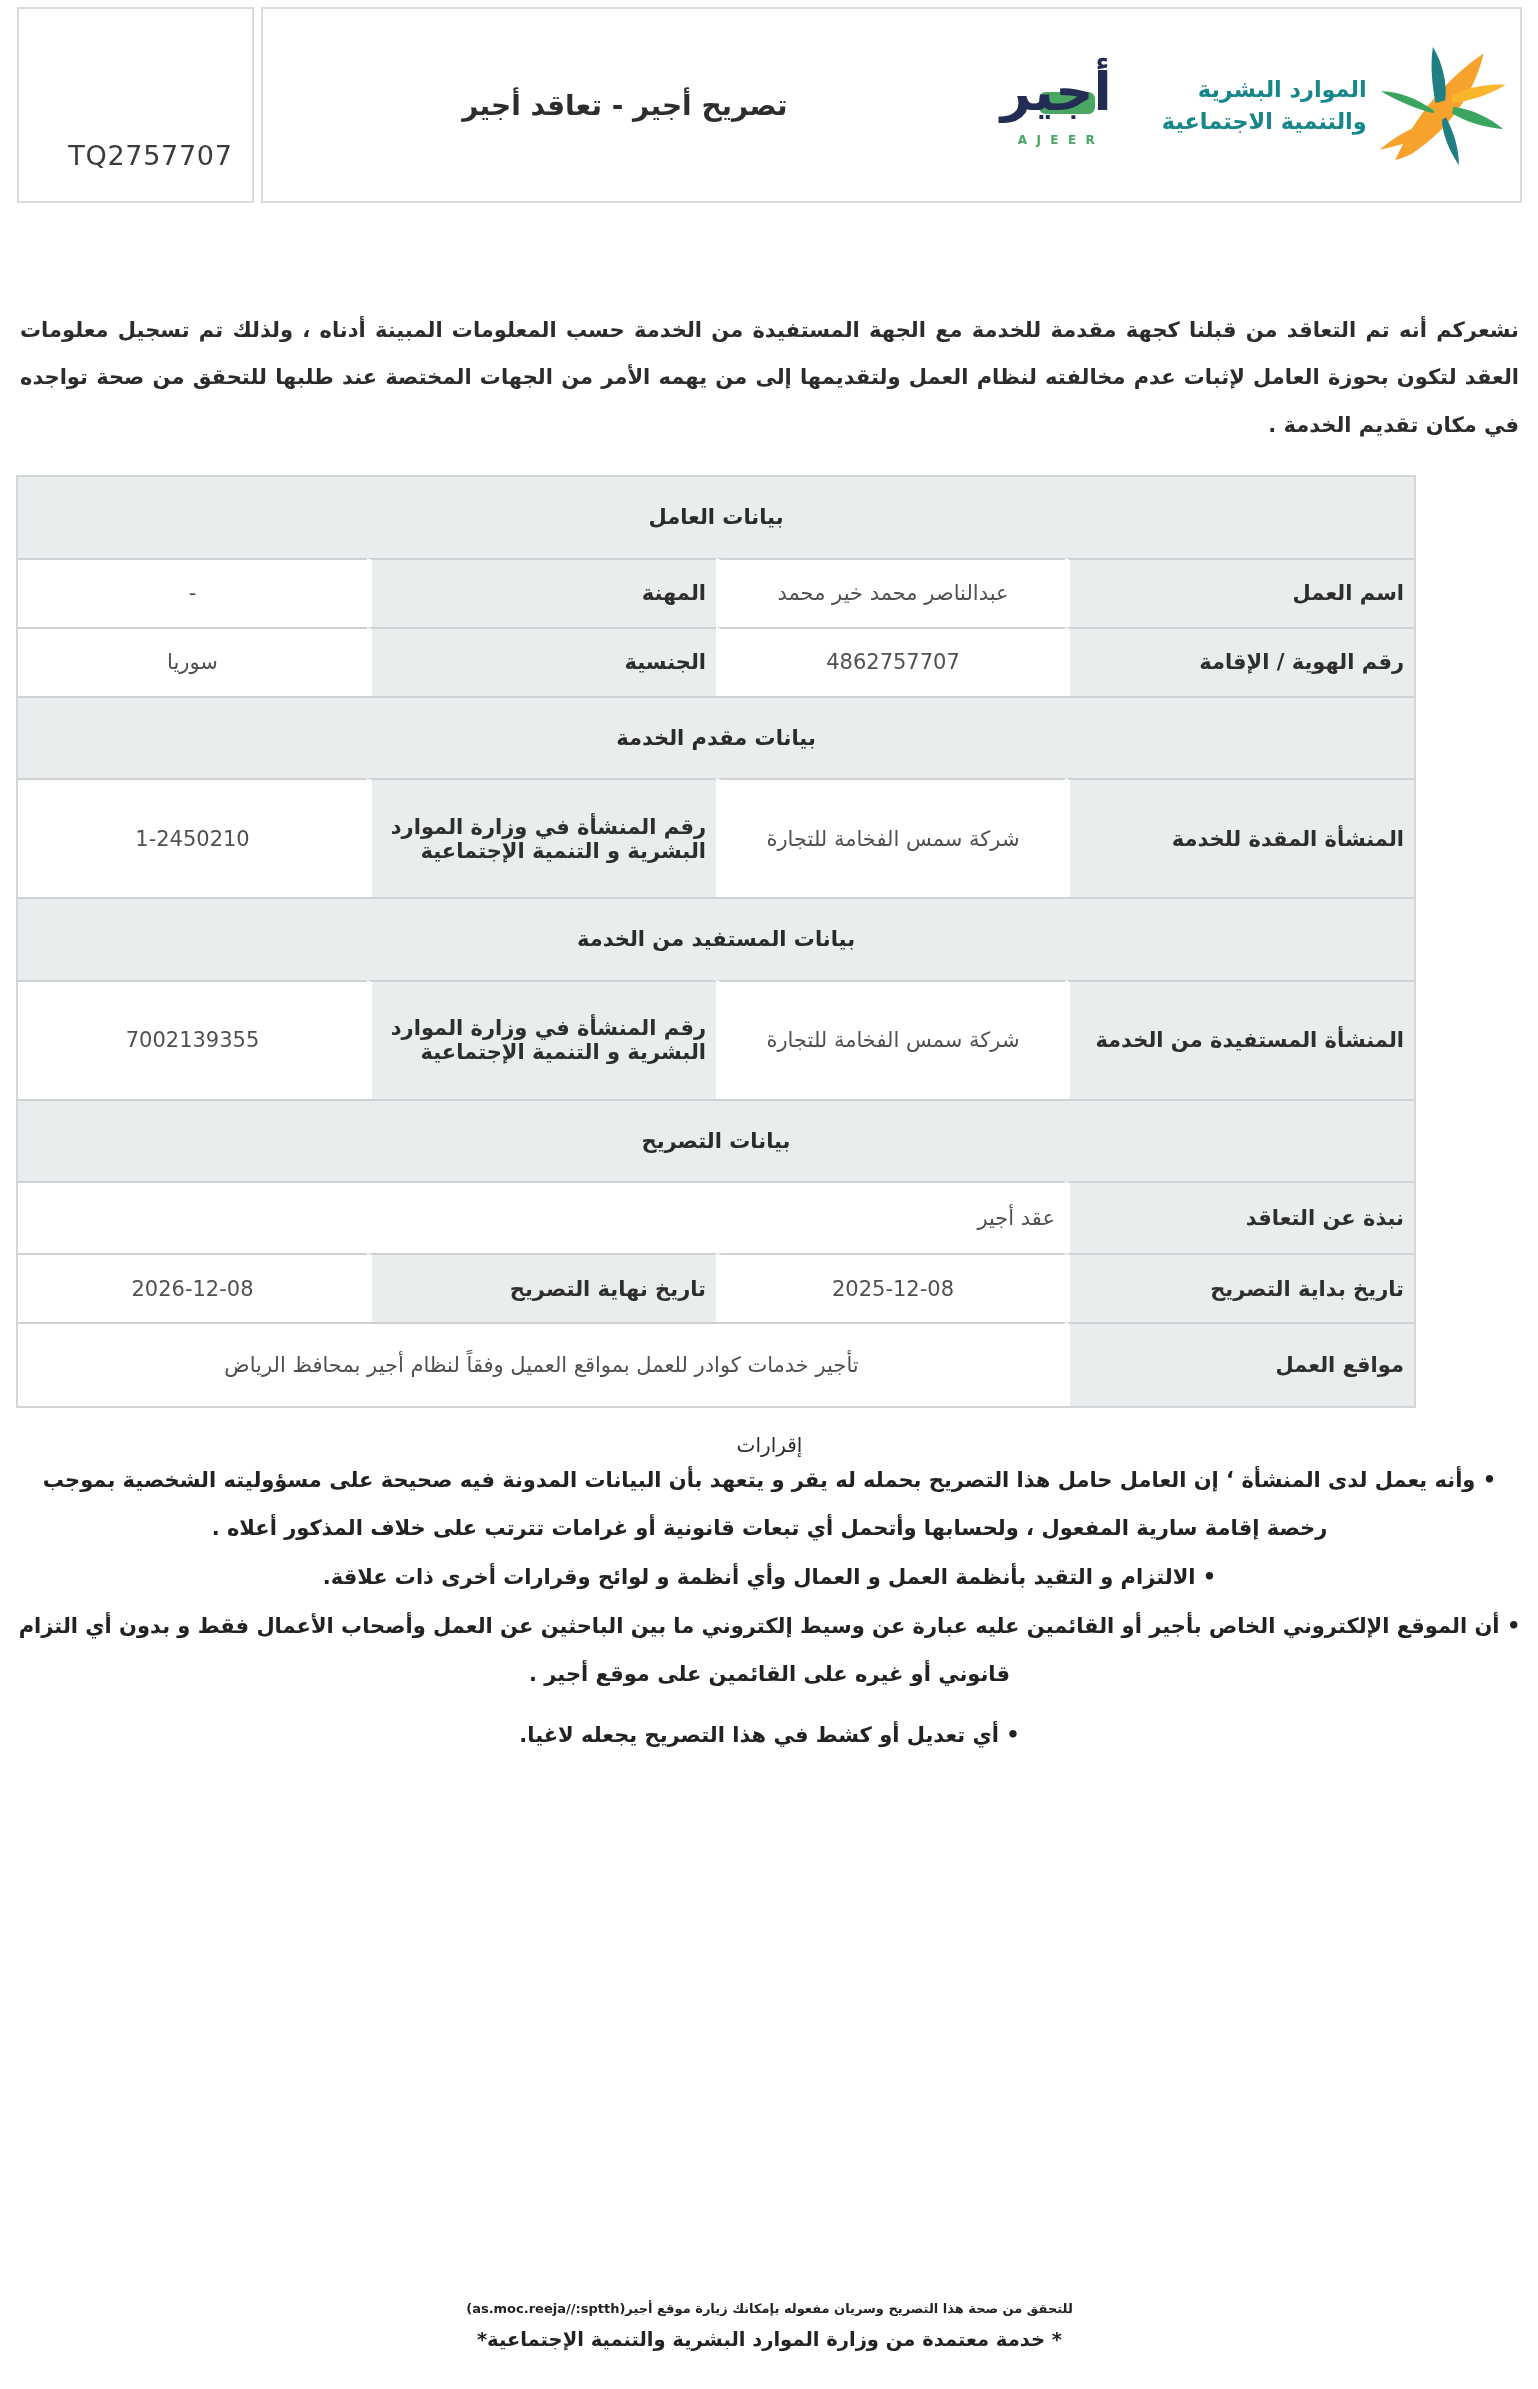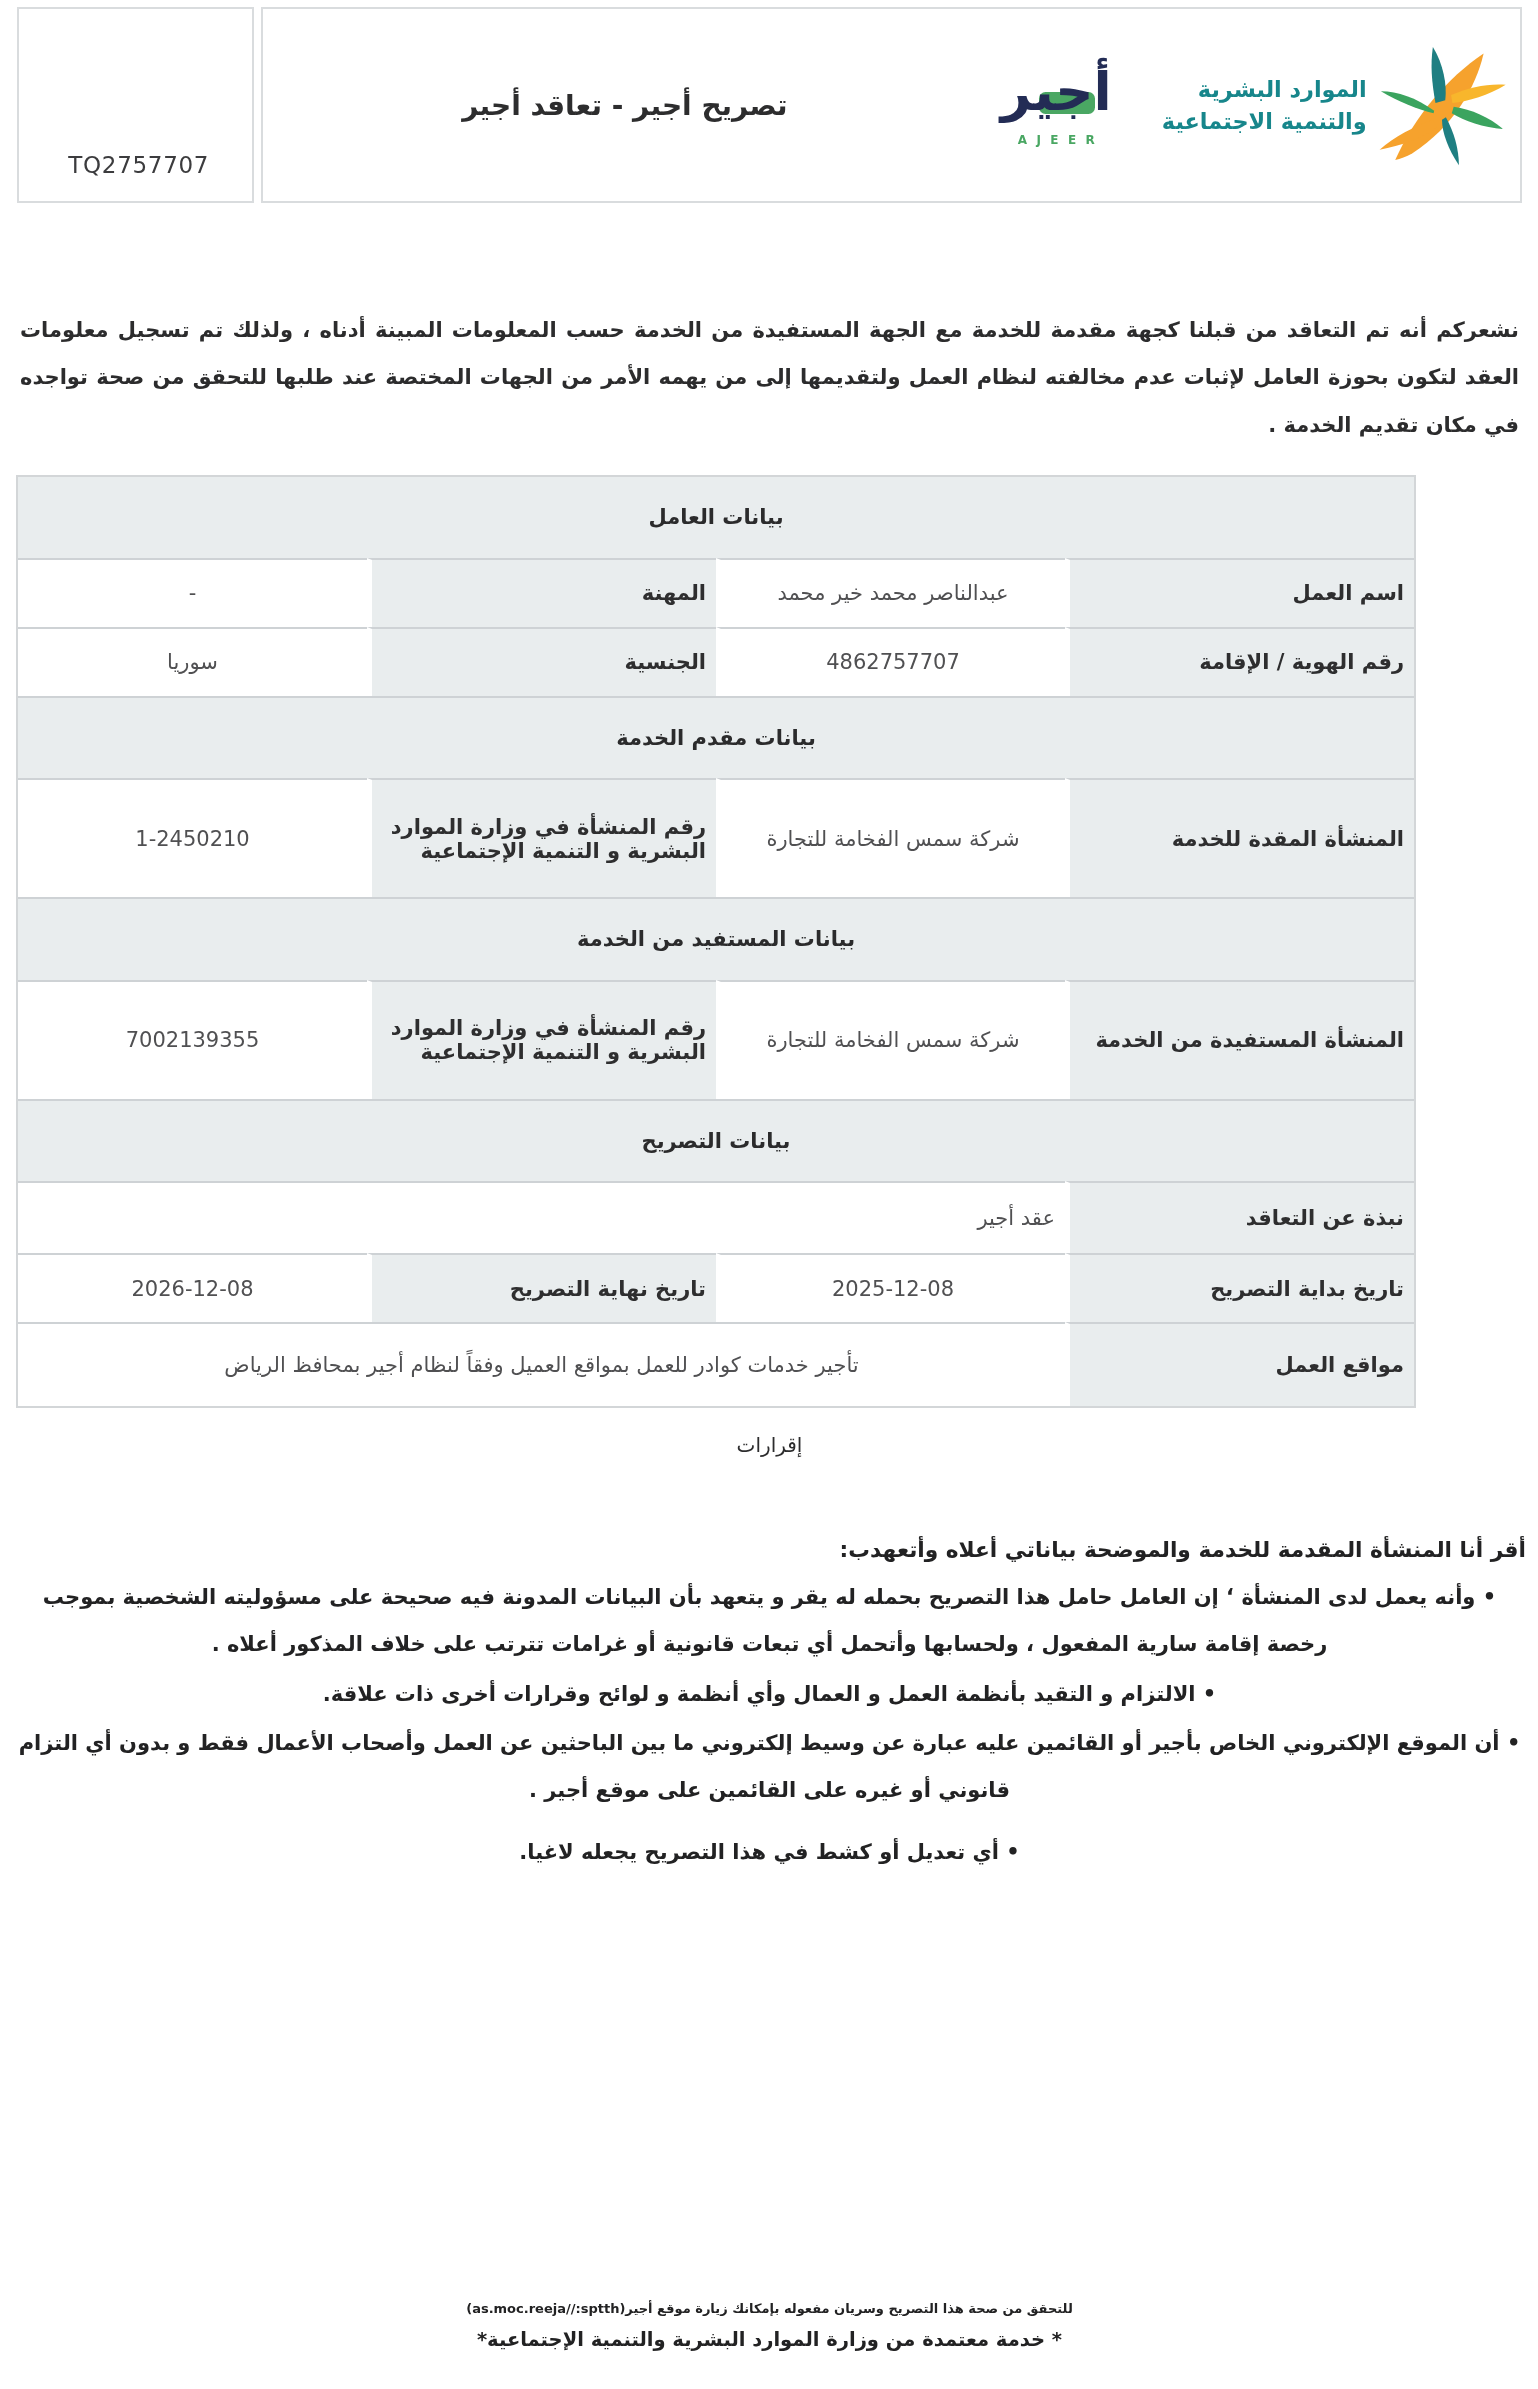--- a/index.html
+++ b/index.html
@@ -6,21 +6,21 @@
   body{
     width:1539px;height:2389px;position:relative;
     font-family:"DejaVu Sans","Liberation Sans",sans-serif;
     color:#2f2f30;
   }
   .page{width:1539px;height:2389px;position:relative;overflow:hidden;background:#fff;}
 
   
   .hdr{margin:7.2px 17.3px 0 17.3px;height:196px;display:flex;gap:6.5px;}
   .hdr-left{width:233px;border:2.2px solid #d9dcde;position:relative;background:#fff;}
-  .doc-number{position:absolute;left:49px;bottom:23px;font-size:23px;font-weight:500;color:#3c3c3e;letter-spacing:0.7px;}
+  .doc-number{position:absolute;left:49px;bottom:30px;font-size:27px;font-weight:500;color:#3c3c3e;letter-spacing:0.7px;}
   .hdr-main{flex:1;border:2.2px solid #d9dcde;display:flex;align-items:center;background:#fff;padding-left:19px;}
   .hdr-title-wrap{flex:1;text-align:center;}
   .hdr-title{font-size:28px;font-weight:bold;color:#2d2d2e;direction:rtl;}
 
   .ajeer-logo{width:162px;margin-left:7.2px;position:relative;direction:rtl;text-align:center;}
   .ajeer-green-box{position:absolute;top:29px;right:42px;width:56px;height:21.7px;border-radius:6.5px;background:#4aa763;}
   .ajeer-ar{position:relative;font-size:53px;line-height:1.1;font-weight:bold;color:#232c55;}
   .ajeer-en{font-size:12px;font-weight:bold;color:#4aa763;letter-spacing:9.4px;color:#4aa763;margin-top:12px;margin-right:-9.4px;}
 
   .ministry{display:flex;align-items:center;margin-left:24.6px;margin-right:13px;direction:ltr;}
@@ -162,21 +162,20 @@
       <td class="val">2026-12-08</td>
     </tr>
     <tr class="row-loc">
       <td class="lbl">مواقع العمل</td>
       <td class="val" colspan="3">تأجير خدمات كوادر للعمل بمواقع العميل وفقاً لنظام أجير بمحافظ الرياض</td>
     </tr>
   </tbody>
     </table>
 
   <div class="decl-title">إقرارات</div>
-  <div class="decl-heading">أقر أنا المنشأة المقدمة للخدمة والموضحة بياناتي أعلاه وأتعهدب:</div>
   <div class="decl-list">
     <div class="decl-item">وأنه يعمل لدى المنشأة ‘ إن العامل حامل هذا التصريح بحمله له يقر و يتعهد بأن البيانات المدونة فيه صحيحة على مسؤوليته الشخصية بموجب رخصة إقامة سارية المفعول ، ولحسابها وأتحمل أي تبعات قانونية أو غرامات تترتب على خلاف المذكور أعلاه .</div>
     <div class="decl-item">الالتزام و التقيد بأنظمة العمل و العمال وأي أنظمة و لوائح وقرارات أخرى ذات علاقة.</div>
     <div class="decl-item">أن الموقع الإلكتروني الخاص بأجير أو القائمين عليه عبارة عن وسيط إلكتروني ما بين الباحثين عن العمل وأصحاب الأعمال فقط و بدون أي التزام قانوني أو غيره على القائمين على موقع أجير .</div>
     <div class="decl-item gap">أي تعديل أو كشط في هذا التصريح يجعله لاغيا.</div>
   </div>
 
   <div class="footer">
     <div class="footer-line1">
       <span>للتحقق من صحة هذا التصريح وسريان مفعوله بإمكانك زيارة موقع أجير</span><span class="url">(as.moc.reeja//:sptth)</span>

